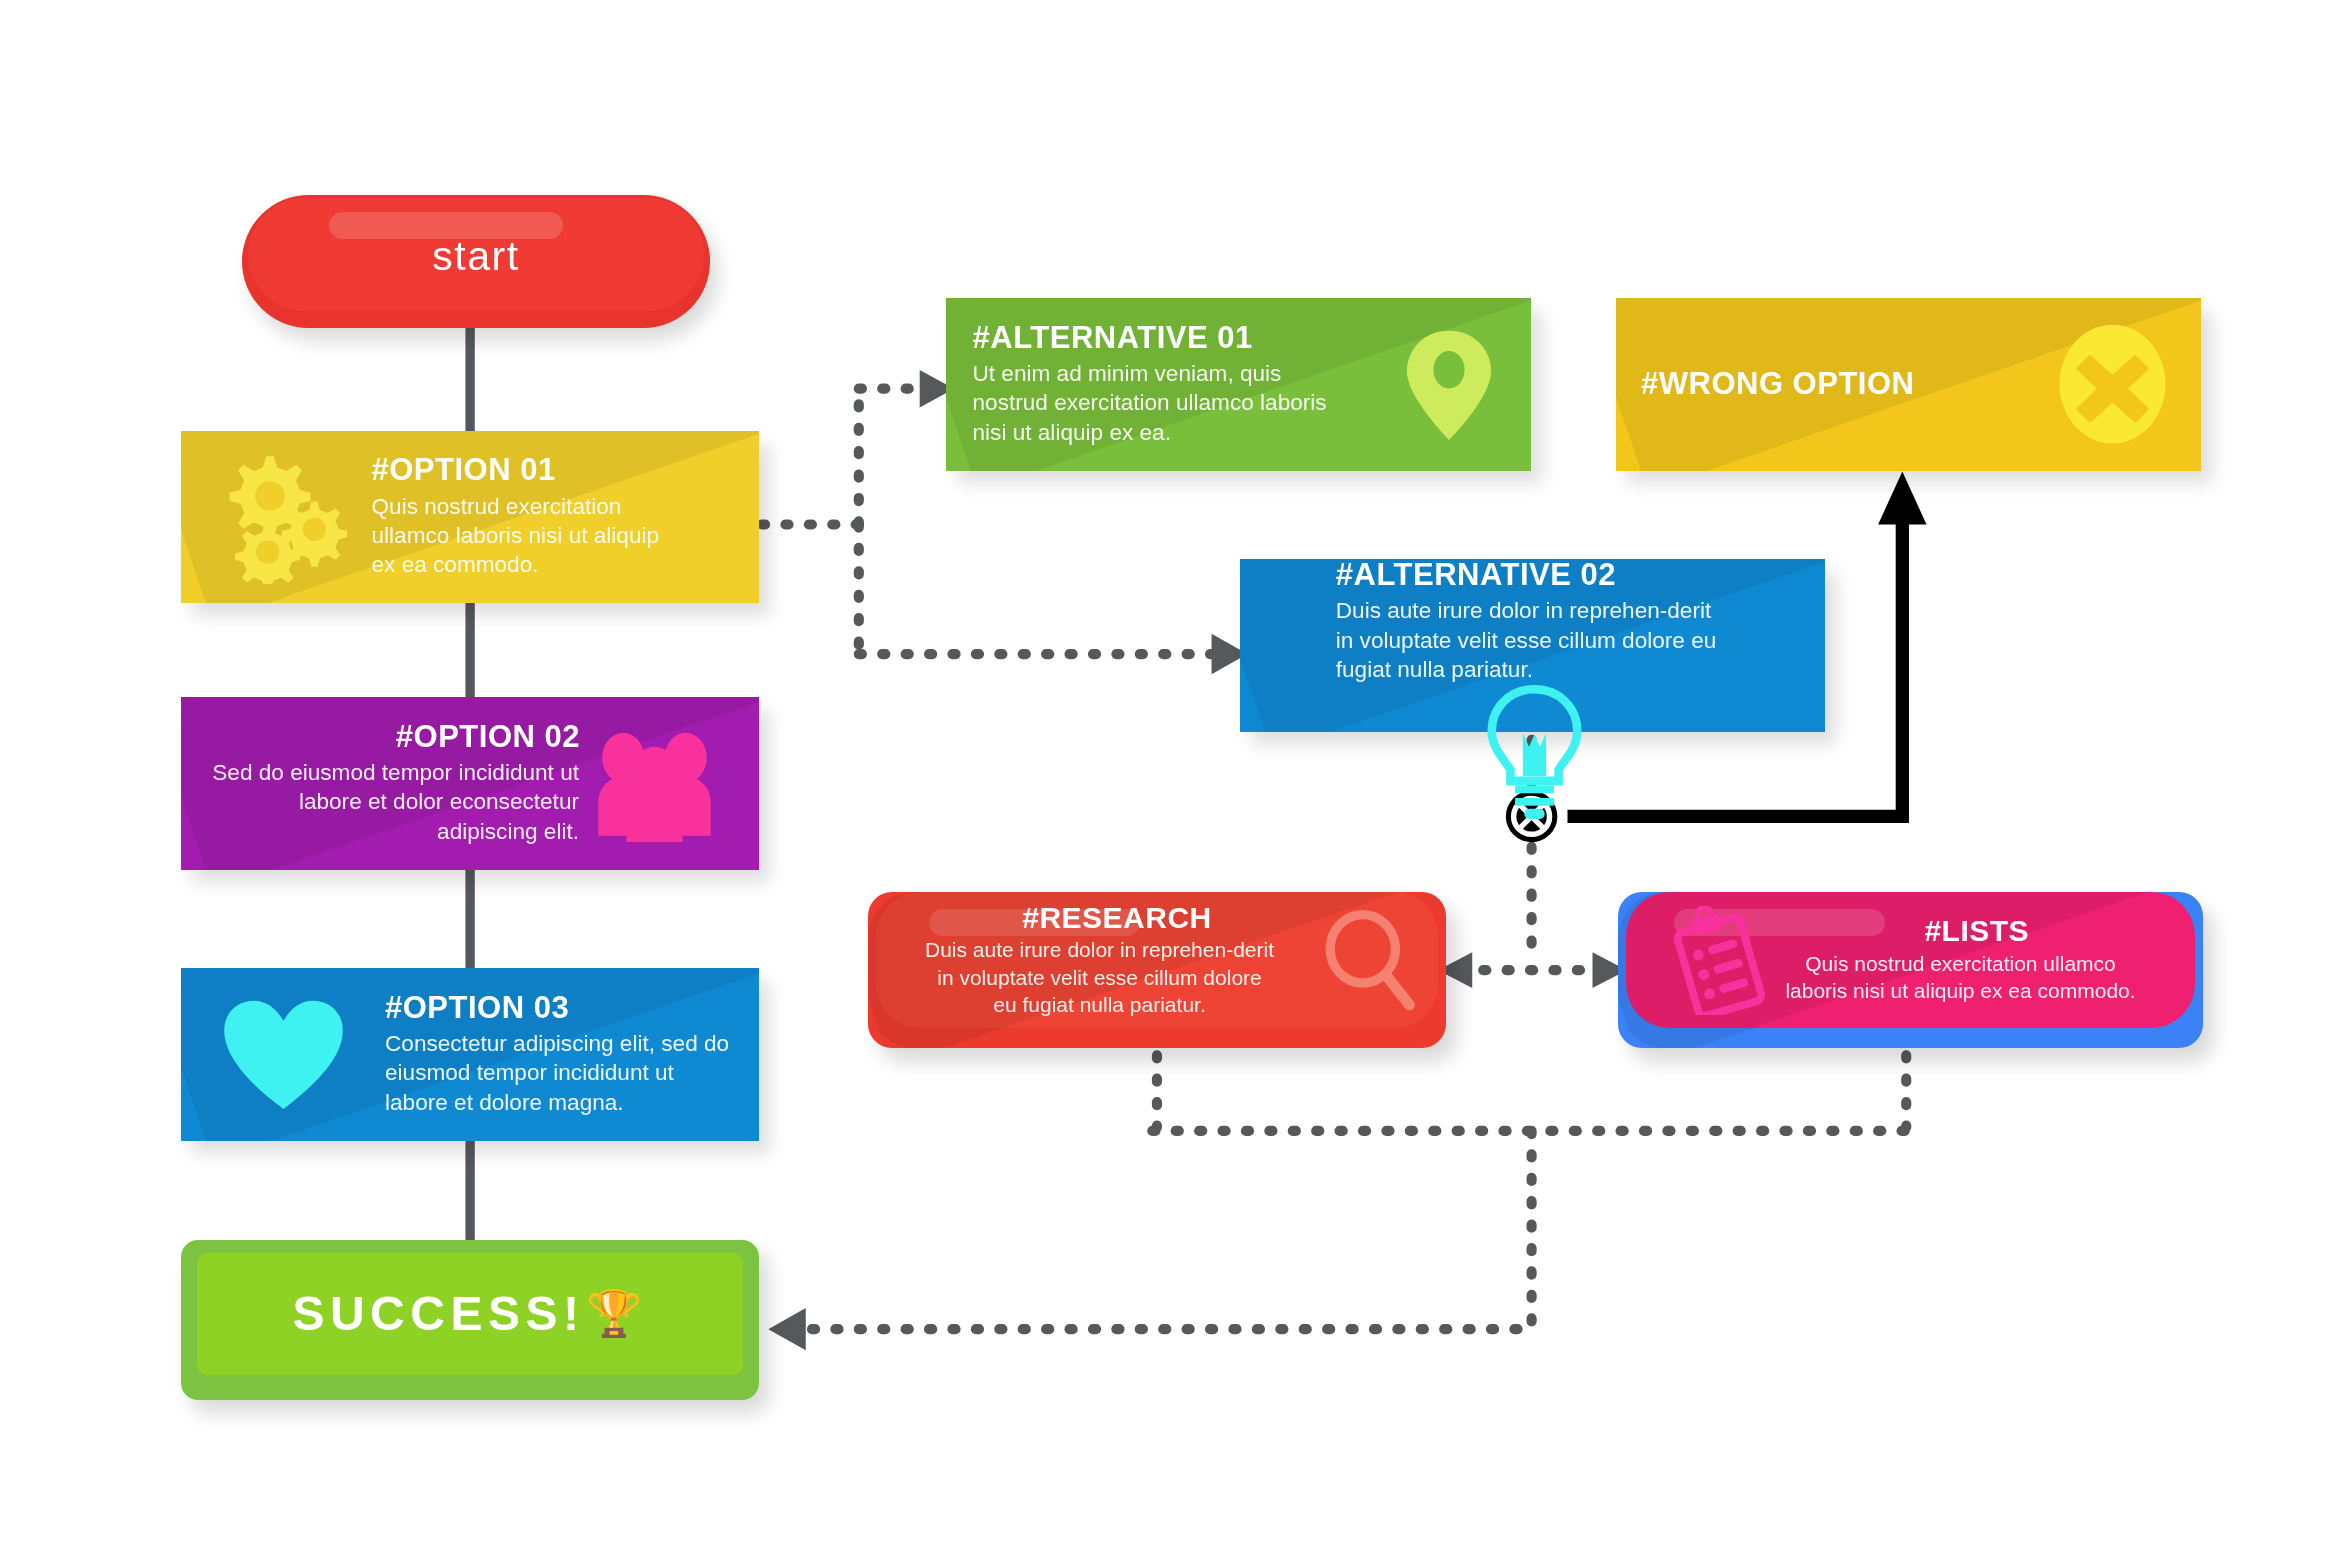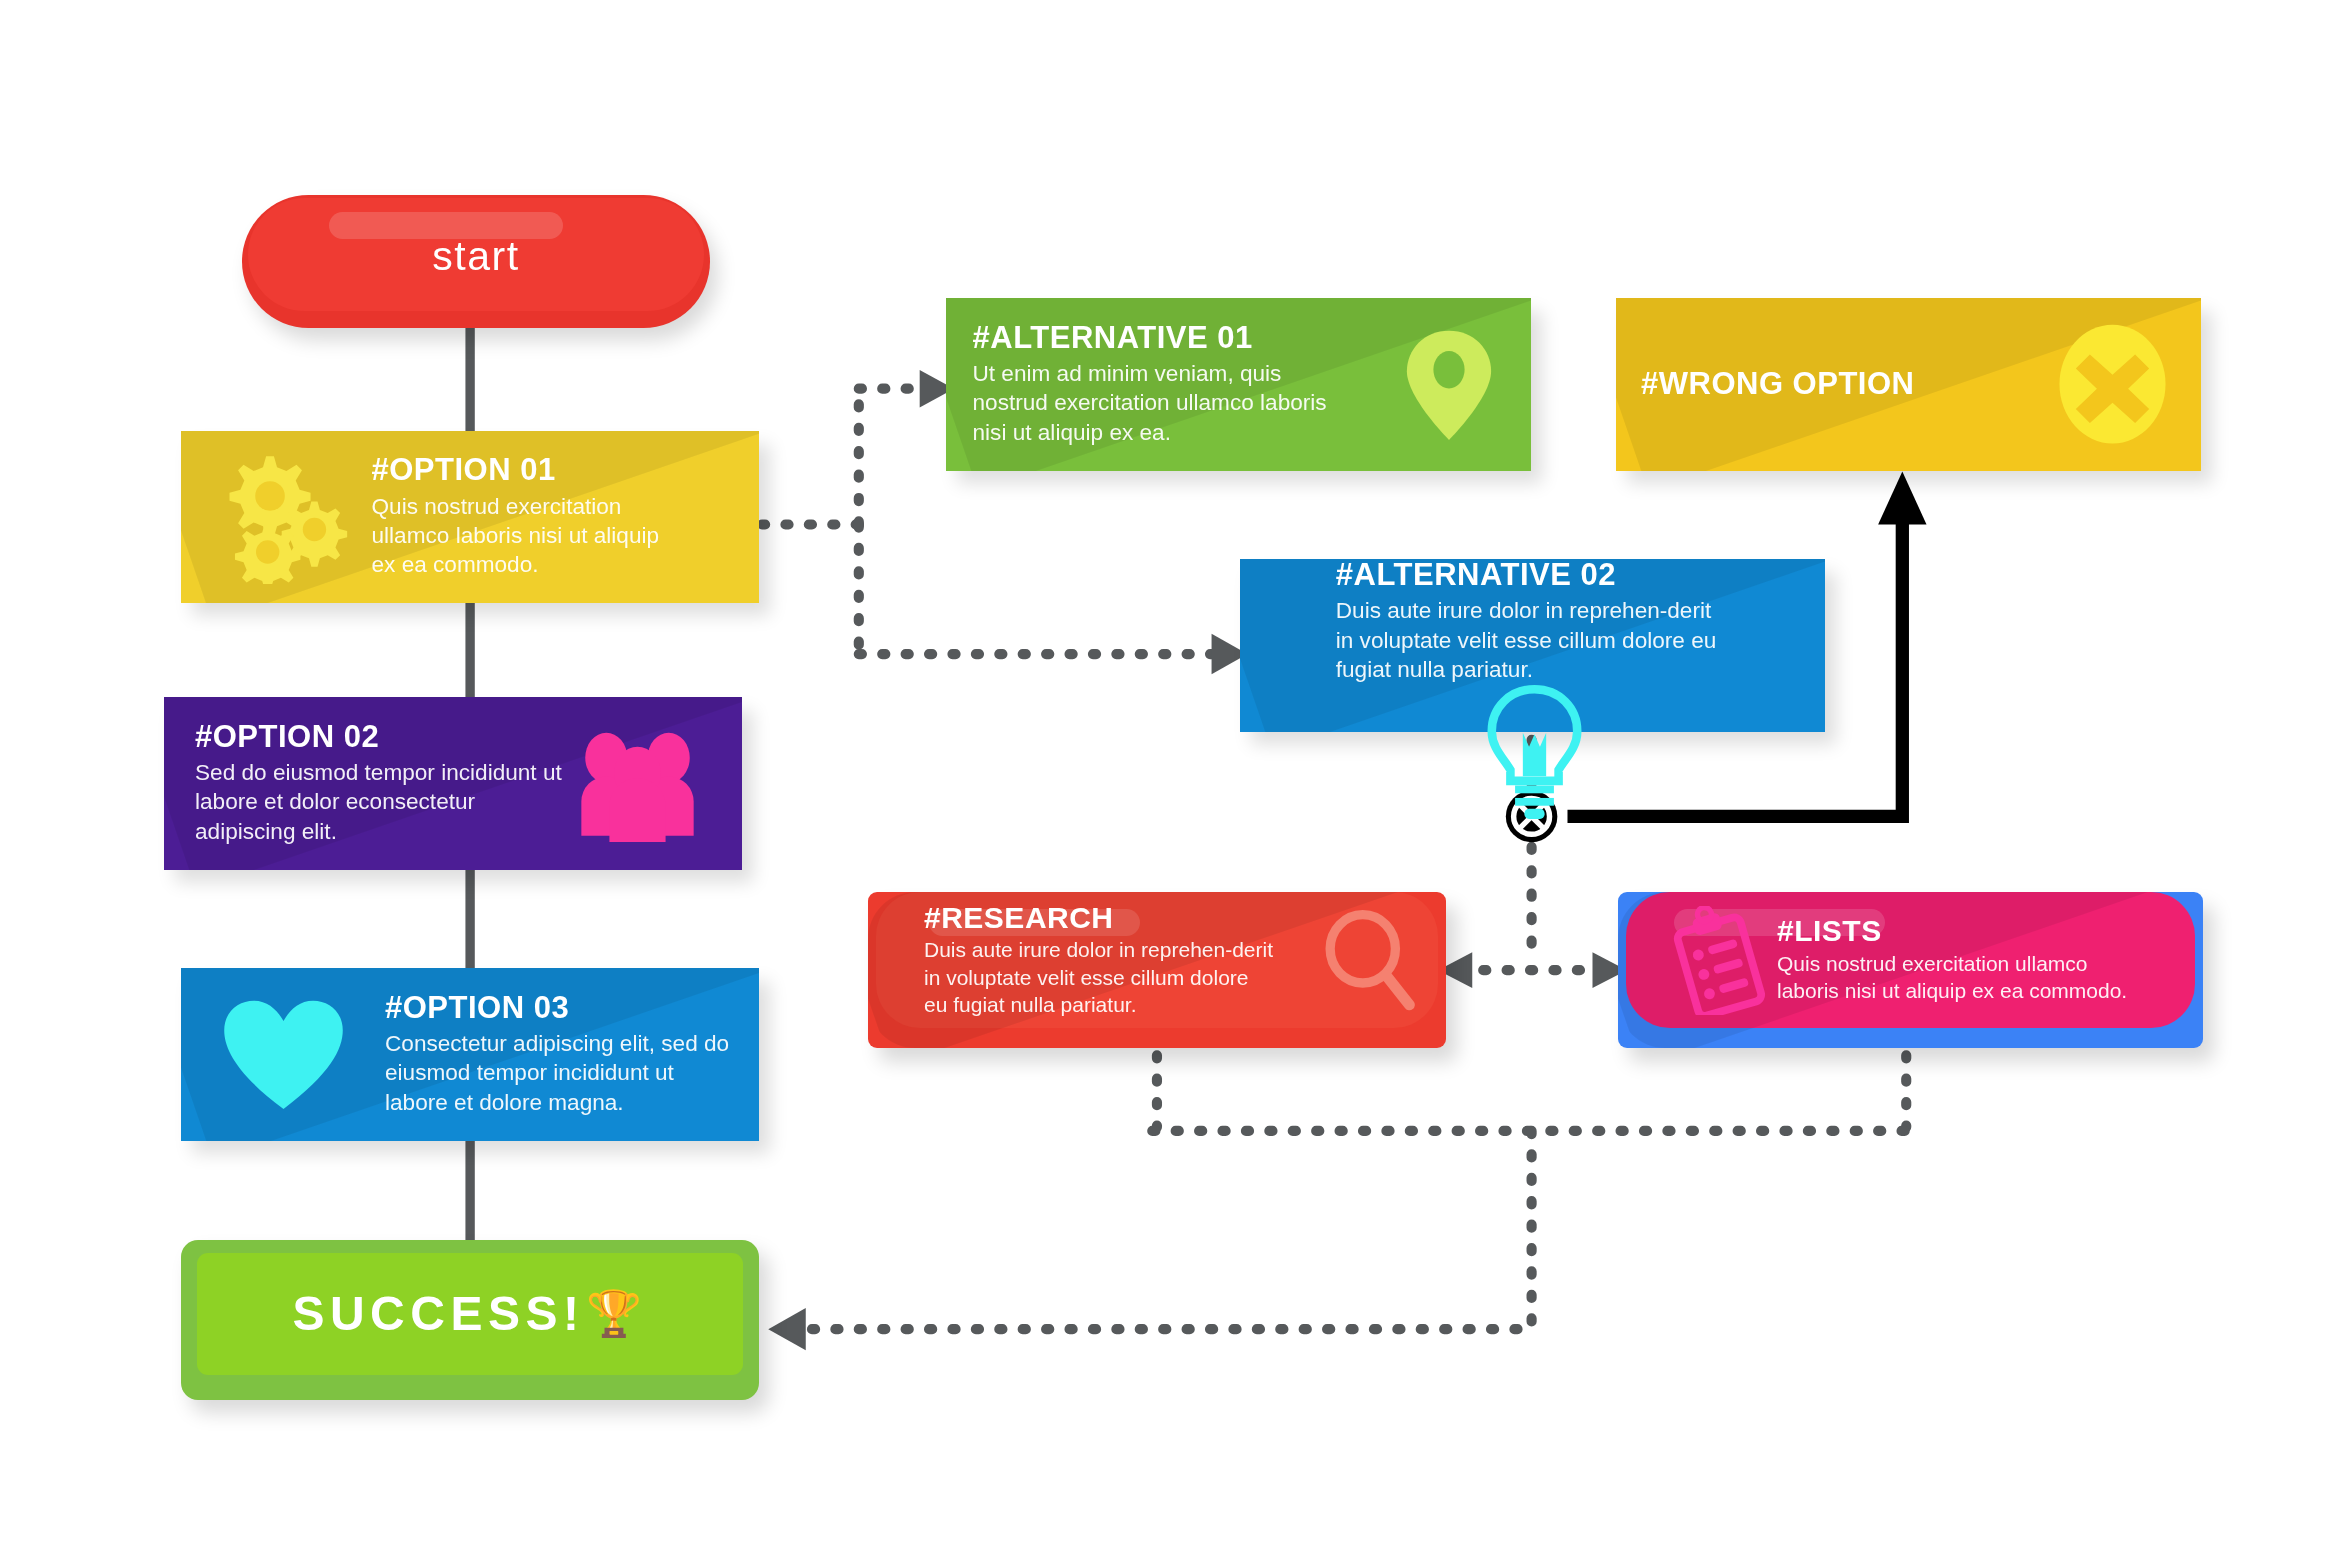--- a/index.html
+++ b/index.html
@@ -36,30 +36,30 @@
   #success-node .outer{position:absolute;inset:0;background:#7ec242;border-radius:17px;
      box-shadow:9.4px 12.5px 19px rgba(0,0,0,.15);}
   #success-node .inner{position:absolute;left:15.6px;top:12.5px;right:15.6px;bottom:25px;
      background:#8ed225;border-radius:11px;}
   #success-node .lbl{position:absolute;inset:0;display:flex;align-items:center;justify-content:center;
      color:#fff;font-size:48px;font-weight:bold;letter-spacing:5.5px;padding-bottom:12.5px;}
   #success-node .cup{margin-left:1.6px;font-size:45px;line-height:1;}
 
   
   #opt1{left:181px;top:431px;width:578px;height:172px;background:#f0cf2b;padding-left:20px;}
-  #opt2{left:164px;top:697px;width:578px;height:173px;background:#4c1d95;}
+  #opt2{left:181px;top:697px;width:578px;height:173px;background:#a21caf;text-align:right;}
   #opt3{left:181px;top:968px;width:578px;height:173px;background:#1089d3;}
 
   
   #alt1{left:946px;top:298px;width:585px;height:173px;background:#79bf3b;}
   #wrong{left:1616px;top:298px;width:585px;height:173px;background:#f3c61c;}
   #alt2{left:1240px;top:559px;width:585px;height:173px;background:#1089d3;}
 
   
-  .pillcard{border-radius:9px;box-shadow:11px 14px 19px rgba(0,0,0,.15);}
+  .pillcard{border-radius:24px;box-shadow:11px 14px 19px rgba(0,0,0,.15);text-align:center;}
   #research{left:868px;top:892px;width:578px;height:156px;background:#ec3b2e;}
   #research .deck{position:absolute;left:7.8px;top:0;right:7.8px;bottom:20px;background:#ee4435;border-radius:44px;}
   #research .gloss{position:absolute;left:61px;top:17px;width:211px;height:26.5px;background:rgba(255,255,255,.12);border-radius:15.6px;}
   #lists{left:1618px;top:892px;width:585px;height:156px;background:#3b82f6;}
   #lists .deck{position:absolute;left:7.8px;top:0;right:7.8px;bottom:20px;background:#ef2070;border-radius:44px;}
   #lists .gloss{position:absolute;left:56px;top:17px;width:211px;height:26.5px;background:rgba(255,255,255,.14);border-radius:15.6px;}
 
   
   .t-h{font-size:31px;}
   .t-d{font-size:22.6px;}

